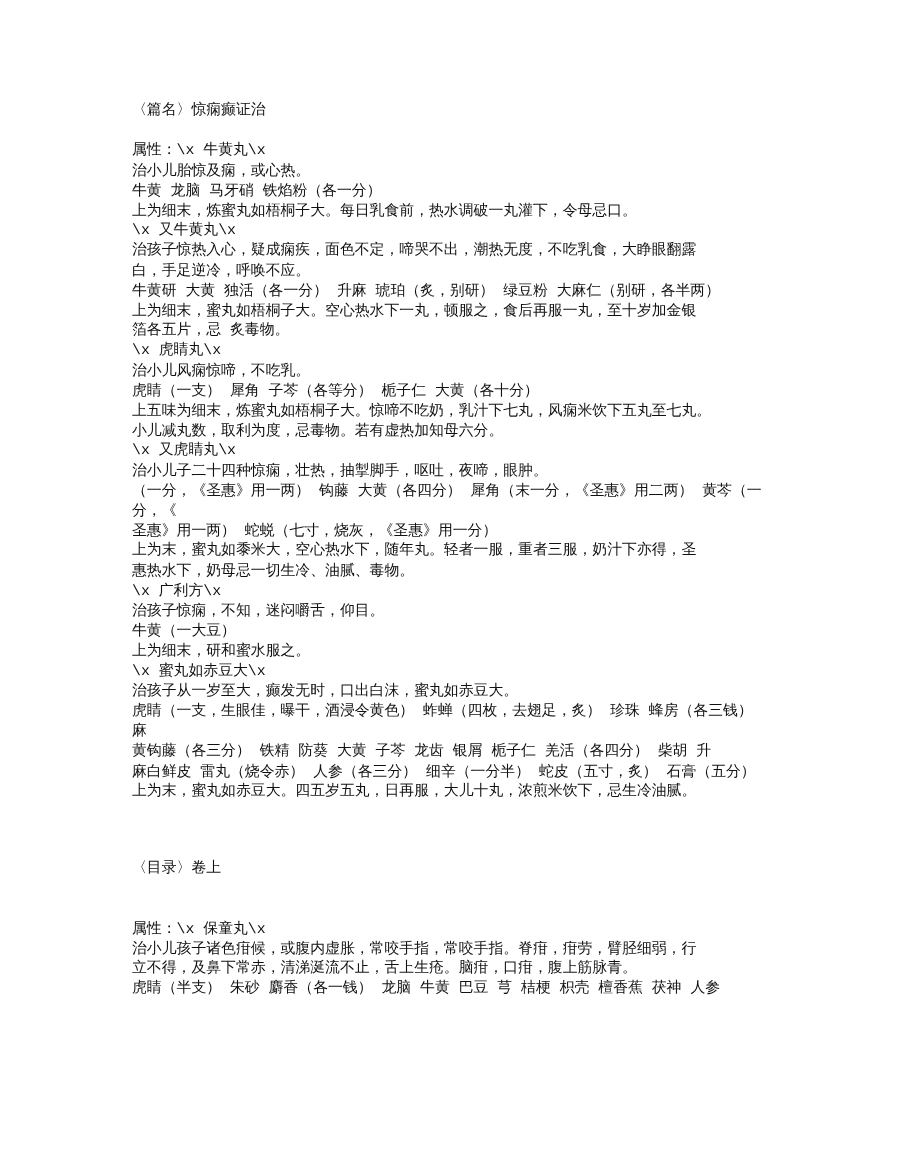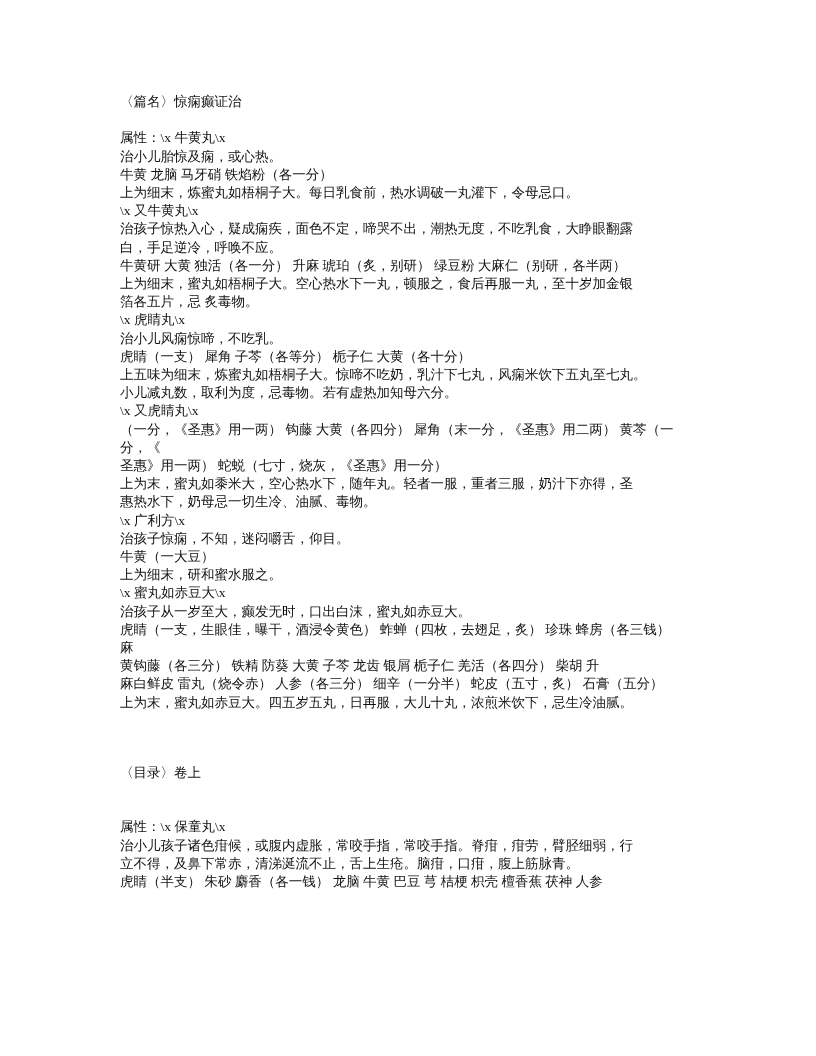--- a/index.html
+++ b/index.html
@@ -1,19 +1,19 @@
 <!DOCTYPE html>
 <html><head>
 <meta charset="utf-8">
 <style>
   html, body { margin: 0; padding: 0; background: #ffffff; }
   body { width: 816px; height: 1056px; position: relative; overflow: hidden; }
   .page {
     position: absolute; left: 120px; top: 93px; width: 580px;
-    font-family: Liberation Serif, serif;
+    font-family: Liberation Mono, monospace;
     font-size: 13.5px; line-height: 18.2px; color: #111;
   }
   .line { white-space: pre; display: block; min-height: 18.2px; }
   .blank { height: 18.2px; }
   .gap-big { height: 52px; }
 </style>
 </head>
 <body>
 
 <div class="page">
@@ -29,20 +29,21 @@
       <span class="line">白，手足逆冷，呼唤不应。</span>
       <span class="line">牛黄研 大黄 独活（各一分） 升麻 琥珀（炙，别研） 绿豆粉 大麻仁（别研，各半两）</span>
       <span class="line">上为细末，蜜丸如梧桐子大。空心热水下一丸，顿服之，食后再服一丸，至十岁加金银</span>
       <span class="line">箔各五片，忌 炙毒物。</span>
       <span class="line">\x 虎睛丸\x</span>
       <span class="line">治小儿风痫惊啼，不吃乳。</span>
       <span class="line">虎睛（一支） 犀角 子芩（各等分） 栀子仁 大黄（各十分）</span>
       <span class="line">上五味为细末，炼蜜丸如梧桐子大。惊啼不吃奶，乳汁下七丸，风痫米饮下五丸至七丸。</span>
       <span class="line">小儿减丸数，取利为度，忌毒物。若有虚热加知母六分。</span>
       <span class="line">\x 又虎睛丸\x</span>
+      <span class="line">治小儿子二十四种惊痫，壮热，抽掣脚手，呕吐，夜啼，眼肿。</span>
       <span class="line">（一分，《圣惠》用一两） 钩藤 大黄（各四分） 犀角（末一分，《圣惠》用二两） 黄芩（一</span>
       <span class="line">分，《</span>
       <span class="line">圣惠》用一两） 蛇蜕（七寸，烧灰，《圣惠》用一分）</span>
       <span class="line">上为末，蜜丸如黍米大，空心热水下，随年丸。轻者一服，重者三服，奶汁下亦得，圣</span>
       <span class="line">惠热水下，奶母忌一切生冷、油腻、毒物。</span>
       <span class="line">\x 广利方\x</span>
       <span class="line">治孩子惊痫，不知，迷闷嚼舌，仰目。</span>
       <span class="line">牛黄（一大豆）</span>
       <span class="line">上为细末，研和蜜水服之。</span>
       <span class="line">\x 蜜丸如赤豆大\x</span>

